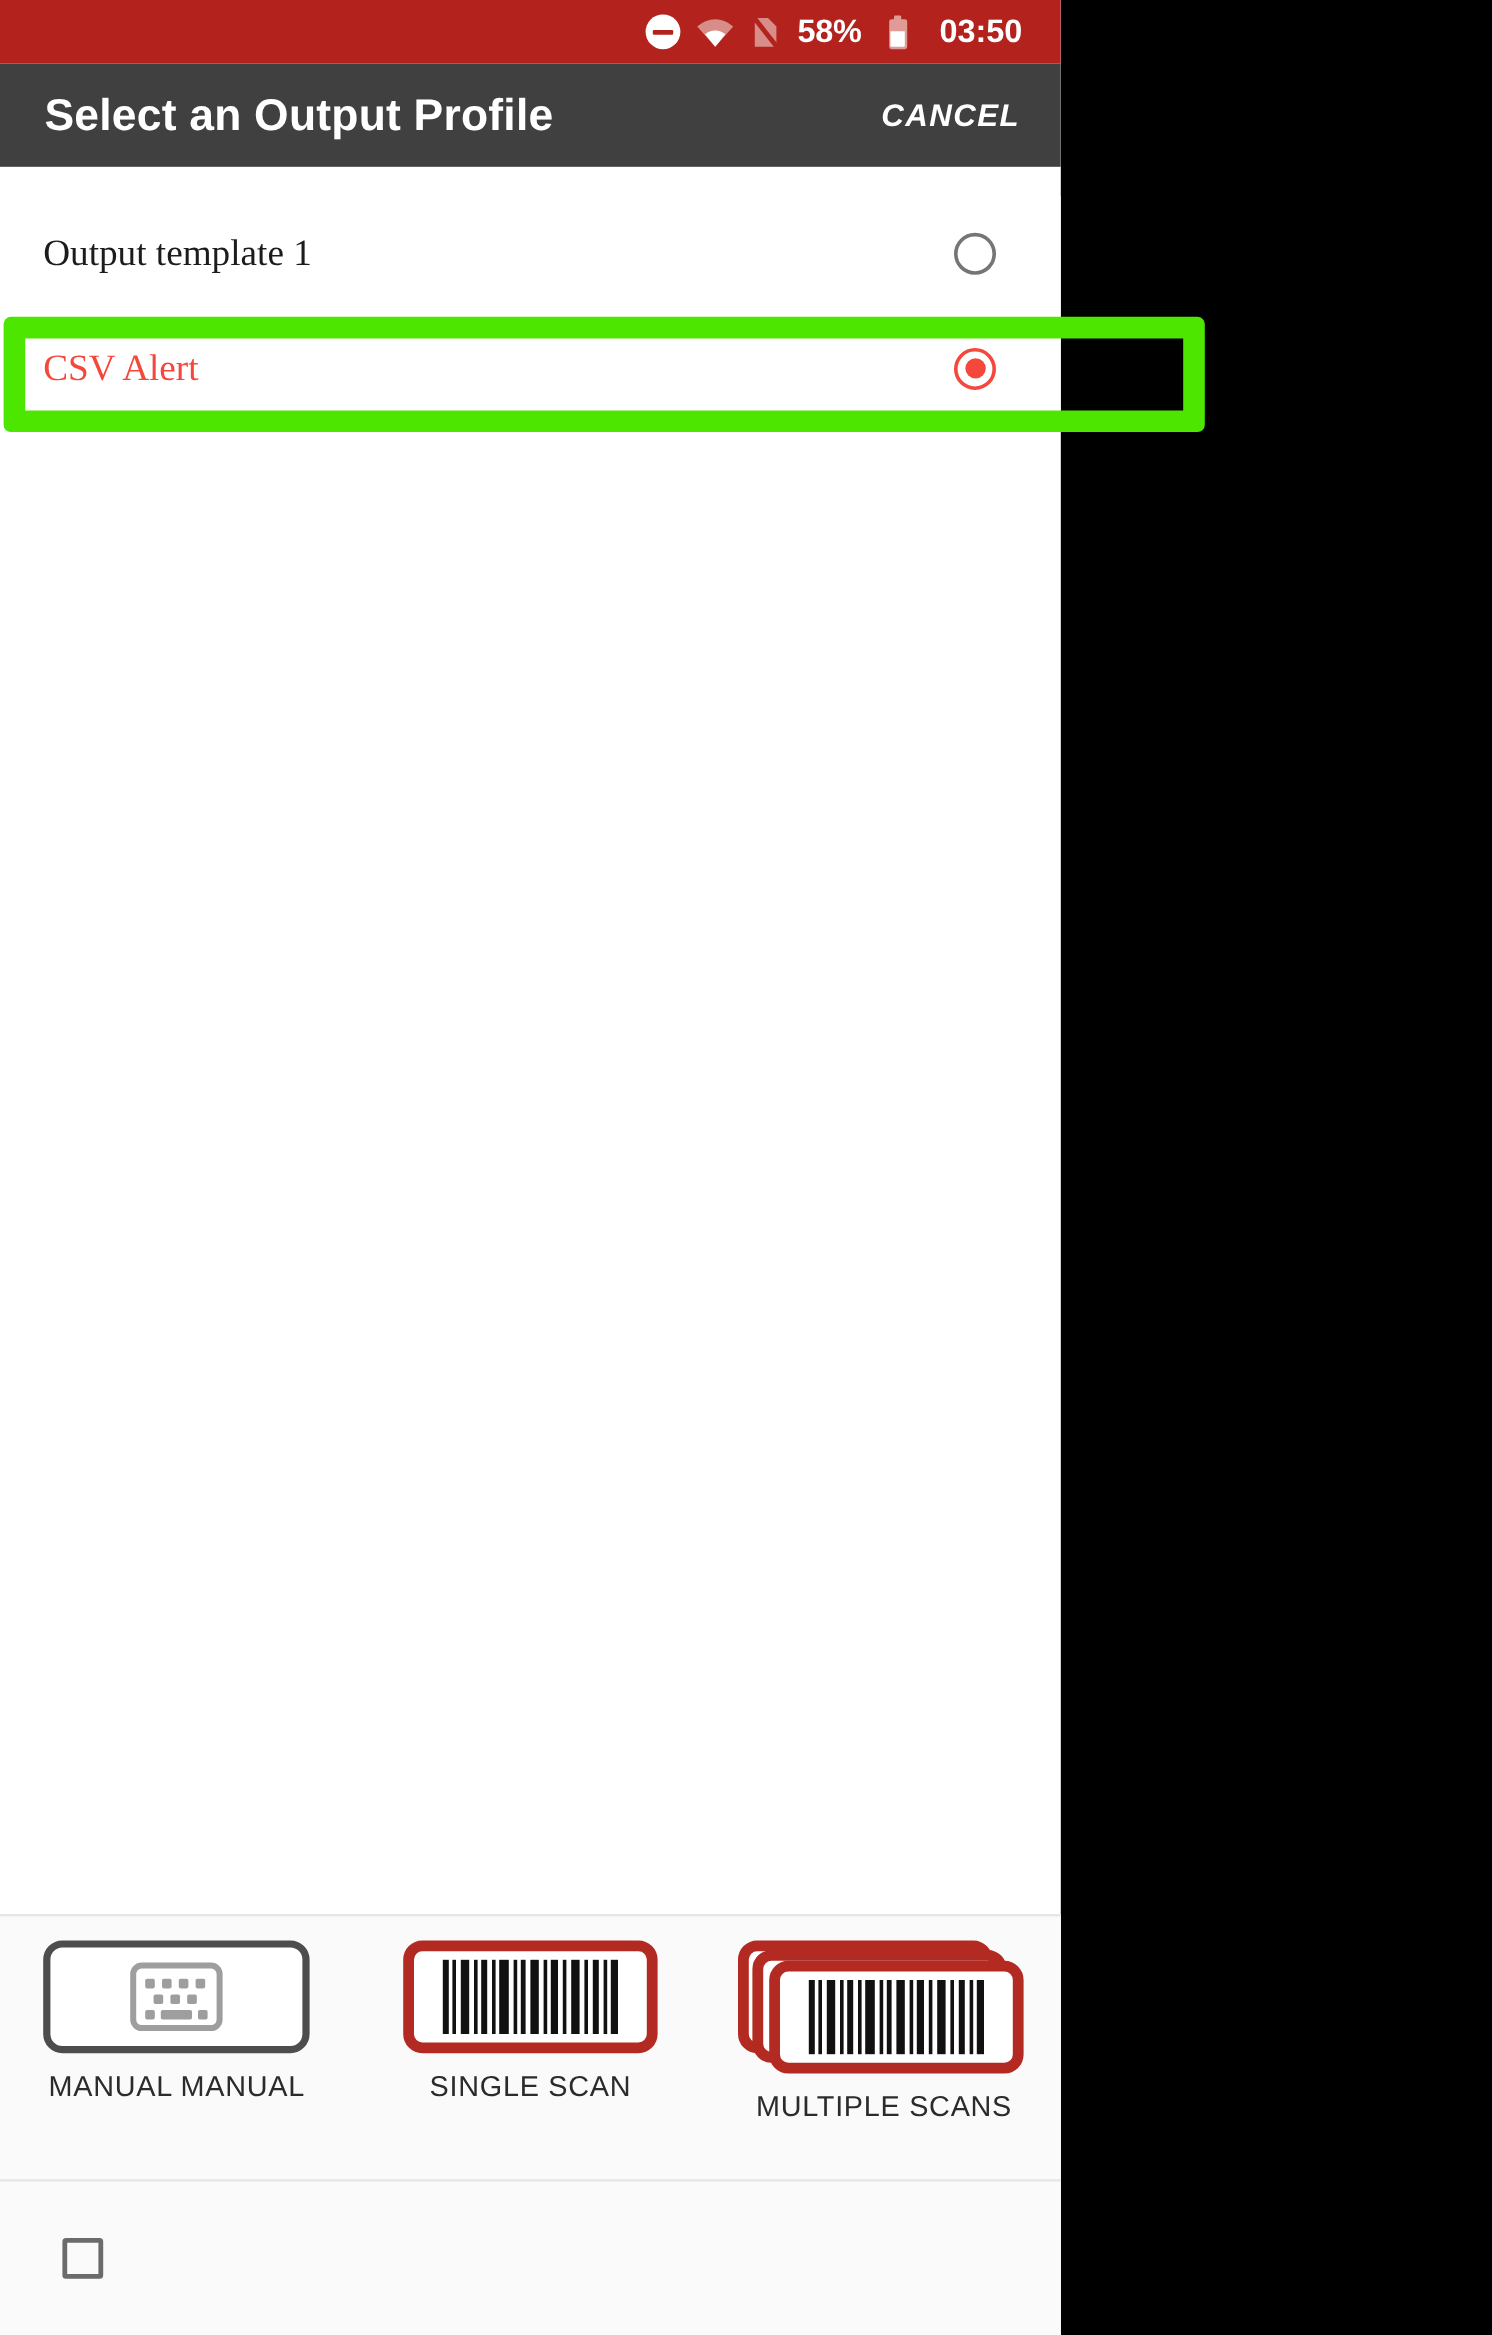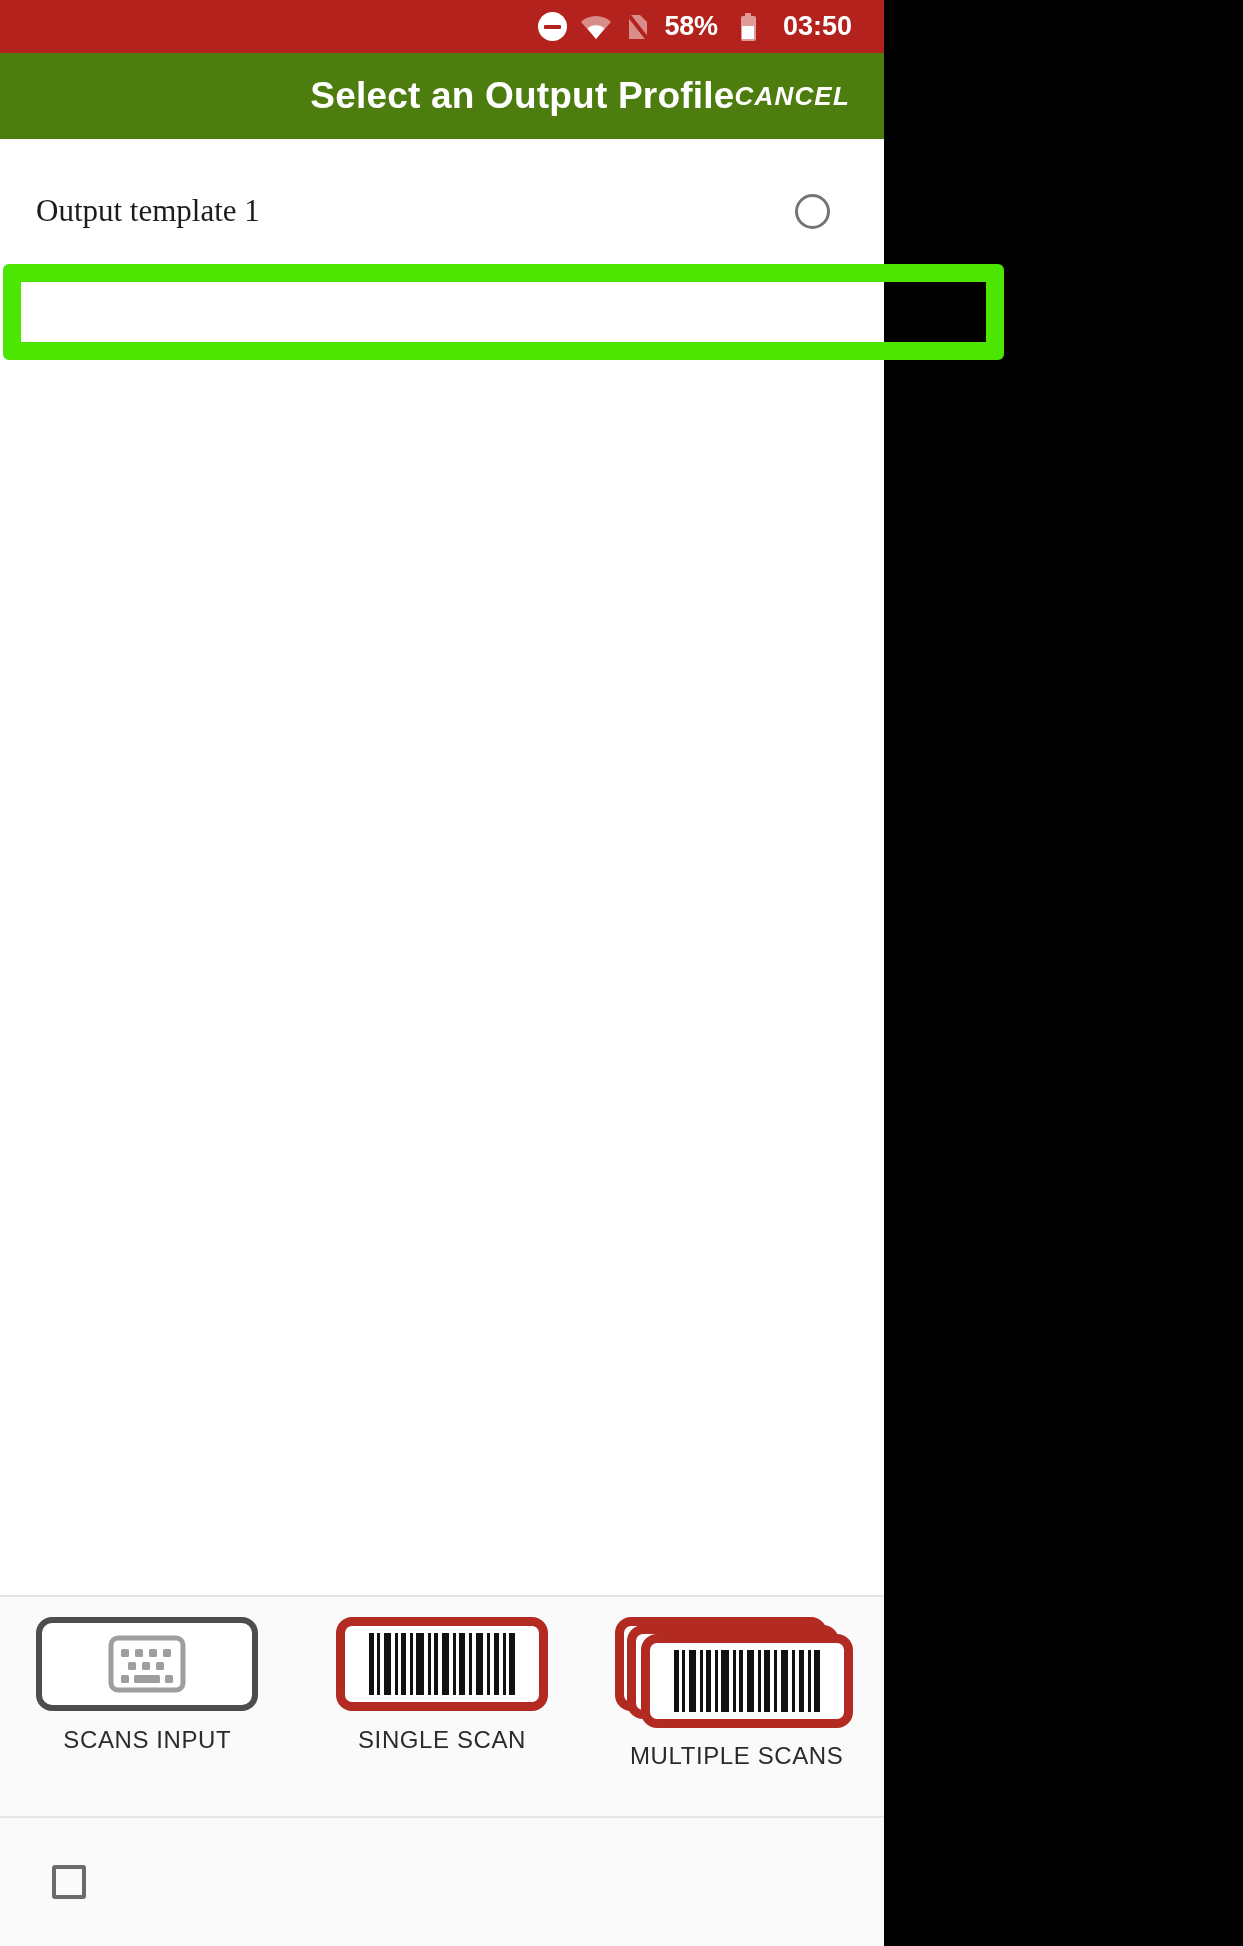--- a/index.html
+++ b/index.html
@@ -104,24 +104,24 @@
     margin-left: 14px;
     letter-spacing: 0px;
   }
 
   
   #appbar {
     position: absolute;
     left: 0; top: 53px;
     width: 884px;
     height: 86px;
-    background: #4d7c0f;
-    display: flex;
-    align-items: center;
-    justify-content: flex-end;
+    background: #404040;
+    display: flex;
+    align-items: center;
+    justify-content: space-between;
     padding: 0 34px 0 37px;
     box-sizing: border-box;
   }
   #appbar-title {
     color: #ffffff;
     font-size: 37px;
     font-weight: bold;
     letter-spacing: 0.2px;
   }
   #cancel-btn {
@@ -336,20 +336,24 @@
     <div id="cancel-btn">CANCEL</div>
   </div>
 
   <div id="list">
 
     <div class="list-row">
       <span class="list-label">Output template 1</span>
       <span class="radio"></span>
     </div>
 
+    <div class="list-row selected">
+      <span class="list-label">CSV Alert</span>
+      <span class="radio on"></span>
+    </div>
 
   </div>
 
   <div id="bottom-area">
 
     <div id="mode-bar">
 
       <div class="mode-item">
         <div class="kb-tile">
           <svg width="78" height="58" viewBox="0 0 78 58">
@@ -359,21 +363,21 @@
             <rect x="41" y="14" width="8" height="8" rx="1.5" fill="#9e9e9e"></rect>
             <rect x="55" y="14" width="8" height="8" rx="1.5" fill="#9e9e9e"></rect>
             <rect x="20" y="27" width="8" height="8" rx="1.5" fill="#9e9e9e"></rect>
             <rect x="34" y="27" width="8" height="8" rx="1.5" fill="#9e9e9e"></rect>
             <rect x="48" y="27" width="8" height="8" rx="1.5" fill="#9e9e9e"></rect>
             <rect x="13" y="40" width="8" height="8" rx="1.5" fill="#9e9e9e"></rect>
             <rect x="26" y="40" width="26" height="8" rx="1.5" fill="#9e9e9e"></rect>
             <rect x="57" y="40" width="8" height="8" rx="1.5" fill="#9e9e9e"></rect>
           </svg>
         </div>
-        <div class="mode-label">SCANS INPUT</div>
+        <div class="mode-label">MANUAL MANUAL</div>
       </div>
 
       <div class="mode-item">
         <div class="bc-tile">
           <svg width="150" height="62" viewBox="0 0 150 62">
             <g fill="#111111">
               <rect x="2" y="0" width="5" height="62"></rect>
               <rect x="10" y="0" width="3" height="62"></rect>
               <rect x="17" y="0" width="7" height="62"></rect>
               <rect x="28" y="0" width="3" height="62"></rect>

